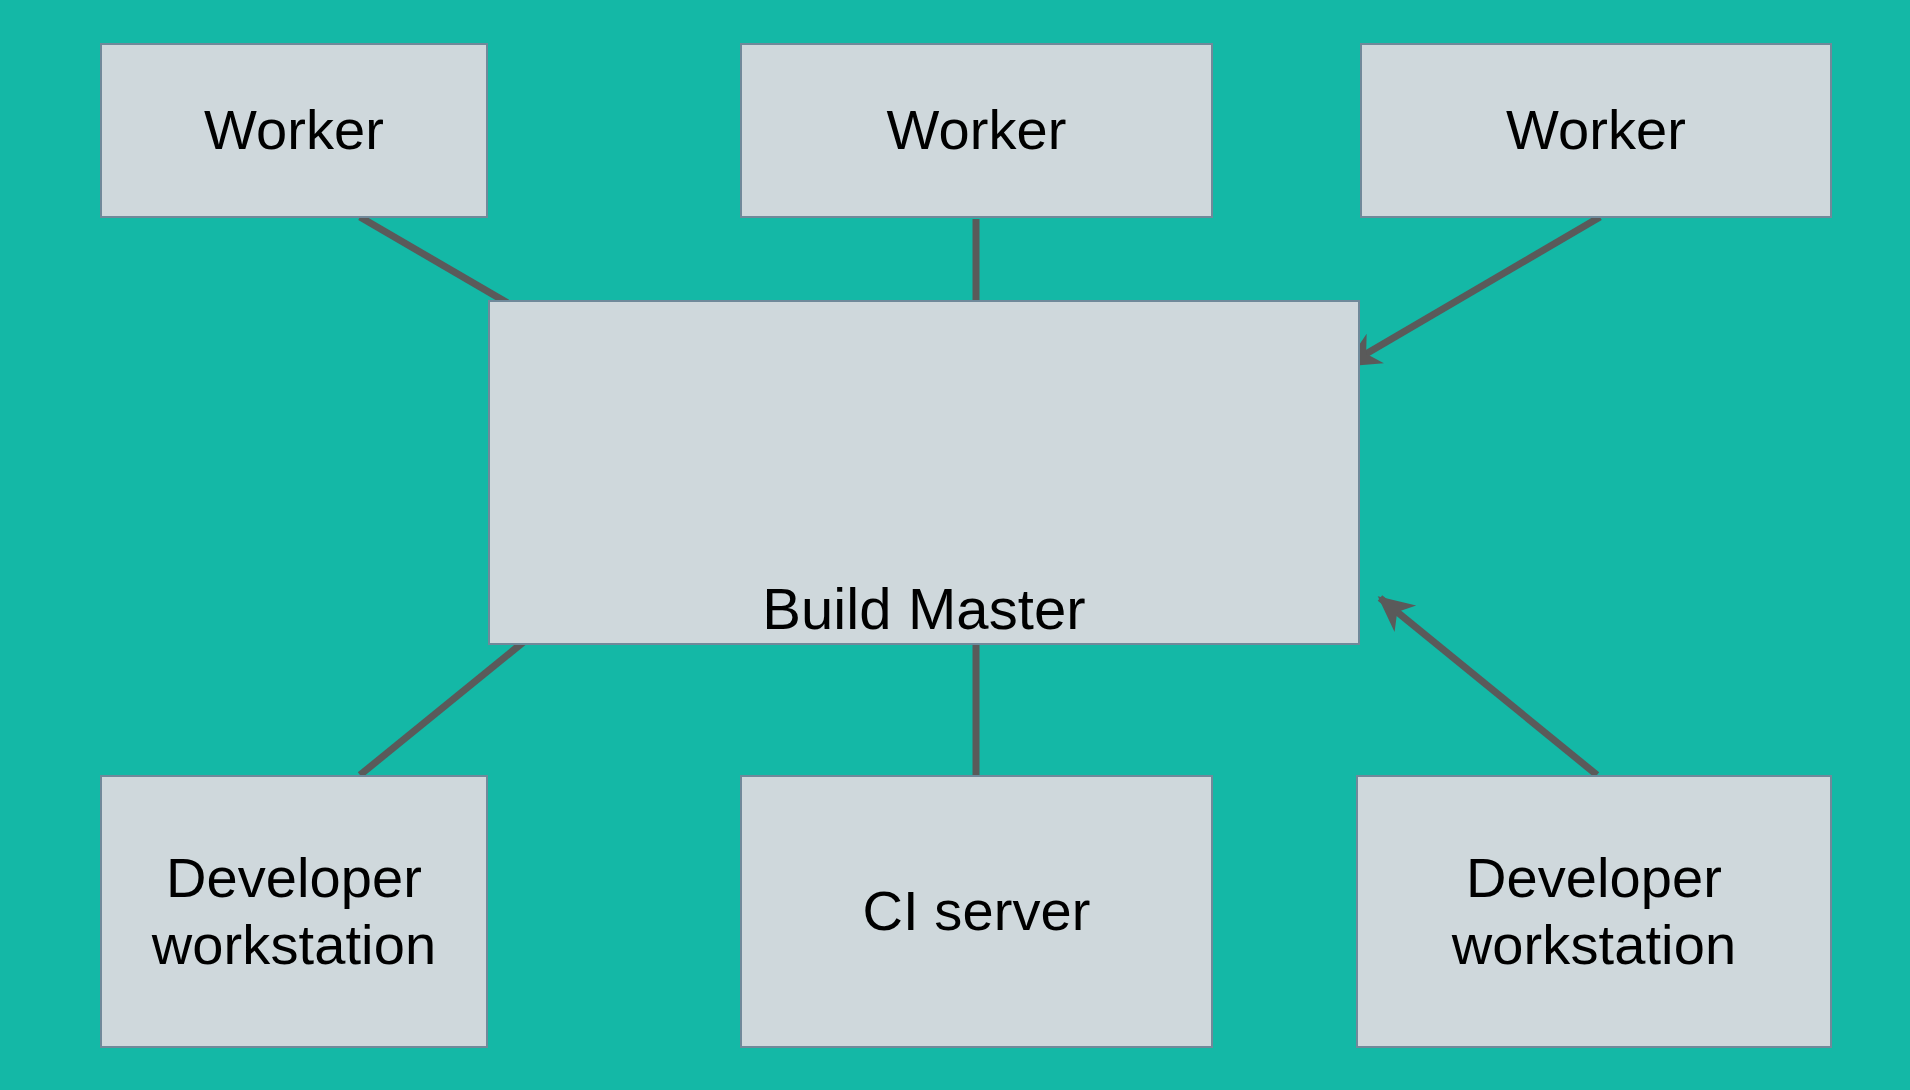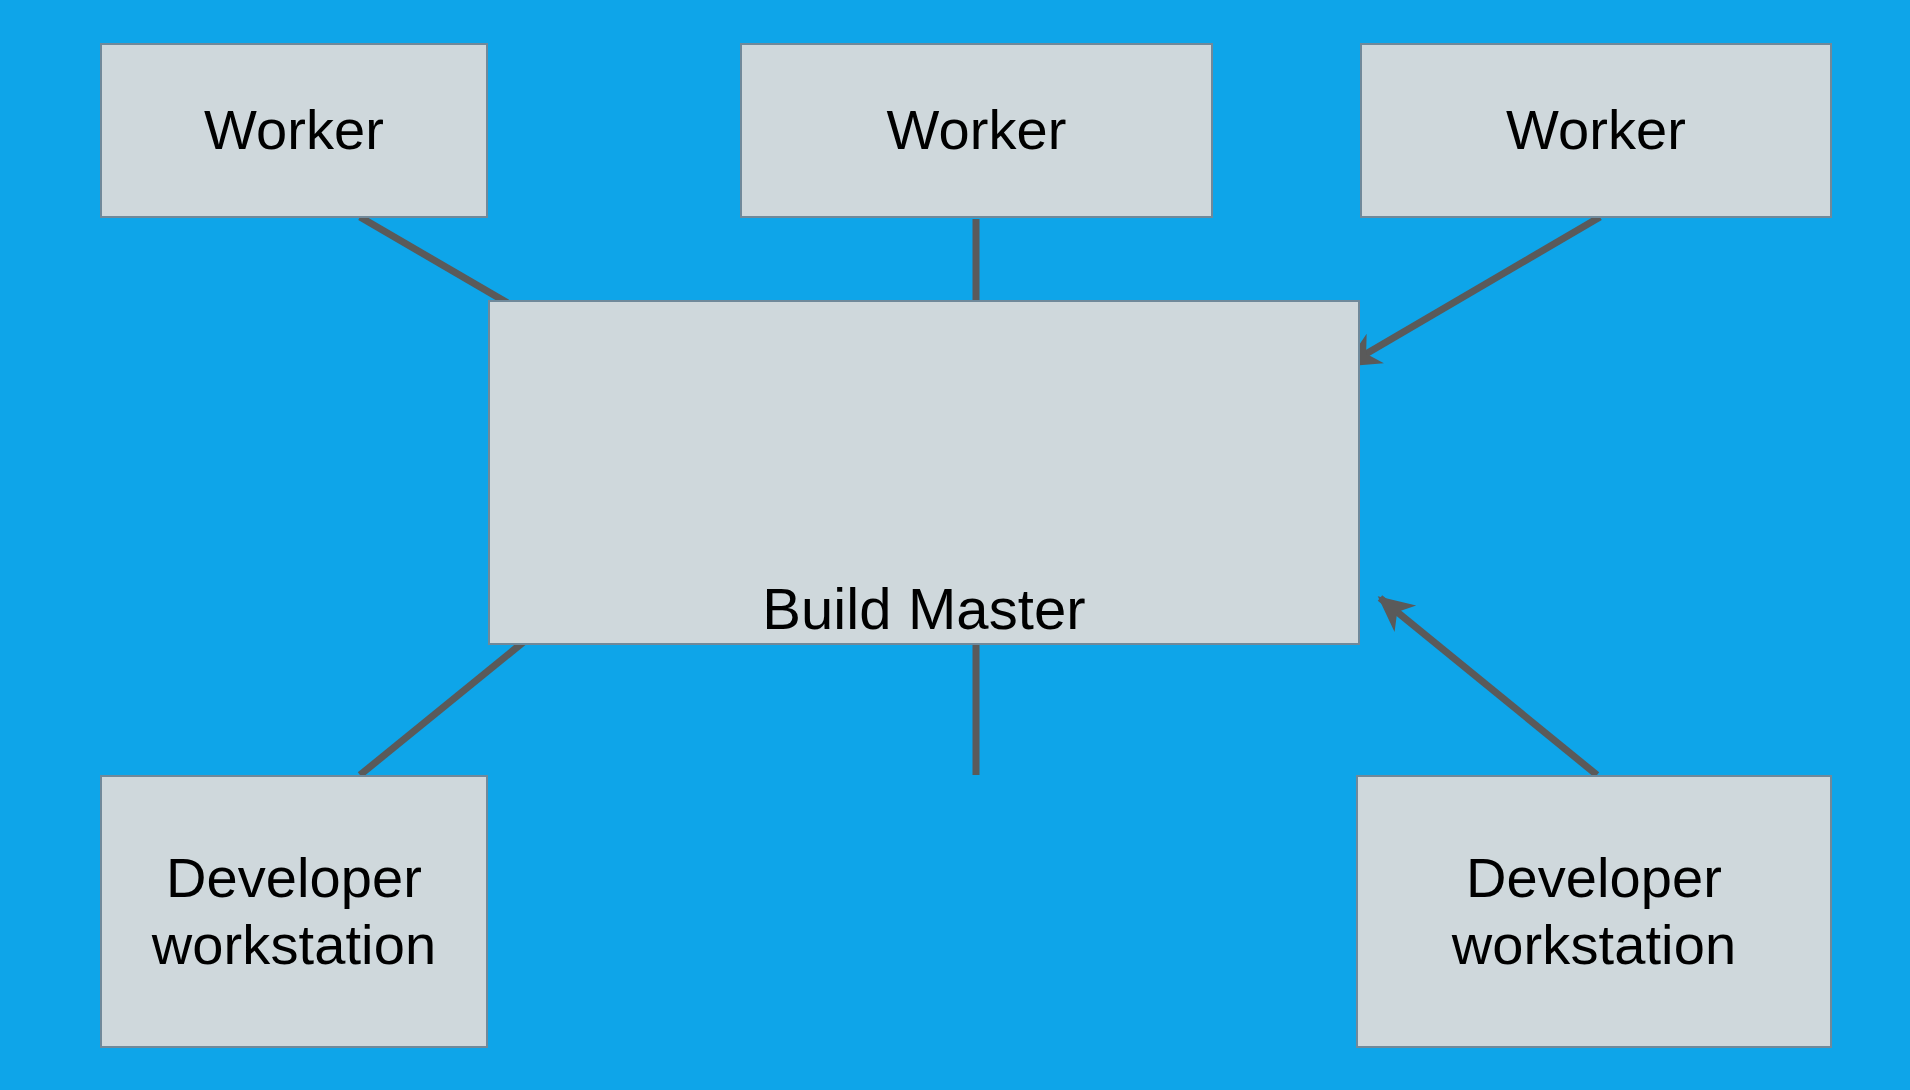--- a/index.html
+++ b/index.html
@@ -10,21 +10,21 @@
   body {
     width: 1910px;
     height: 1090px;
     overflow: hidden;
     font-family: "Liberation Sans", "DejaVu Sans", sans-serif;
   }
   #diagram-root {
     position: relative;
     width: 1910px;
     height: 1090px;
-    background: #0ea5e9;
+    background: #14b8a6;
   }
   #edge-layer {
     position: absolute;
     left: 0;
     top: 0;
     width: 1910px;
     height: 1090px;
     pointer-events: none;
   }
   .node {
@@ -96,19 +96,22 @@
 
   <div class="node" id="node-build-master">
     <span class="node-label">Build Master</span>
   </div>
 
   <div class="node" id="node-dev-ws-1">
     <span class="node-label">Developer
 workstation</span>
   </div>
 
+  <div class="node" id="node-ci-server">
+    <span class="node-label">CI server</span>
+  </div>
 
   <div class="node" id="node-dev-ws-2">
     <span class="node-label">Developer
 workstation</span>
   </div>
 
 </div>
 
 </body></html>

